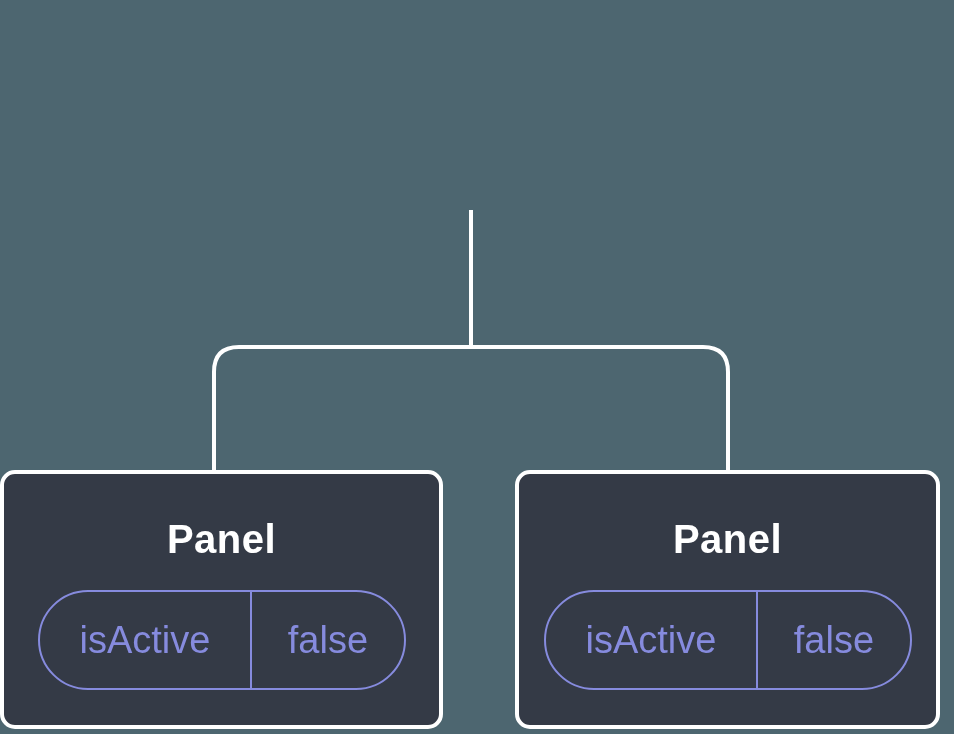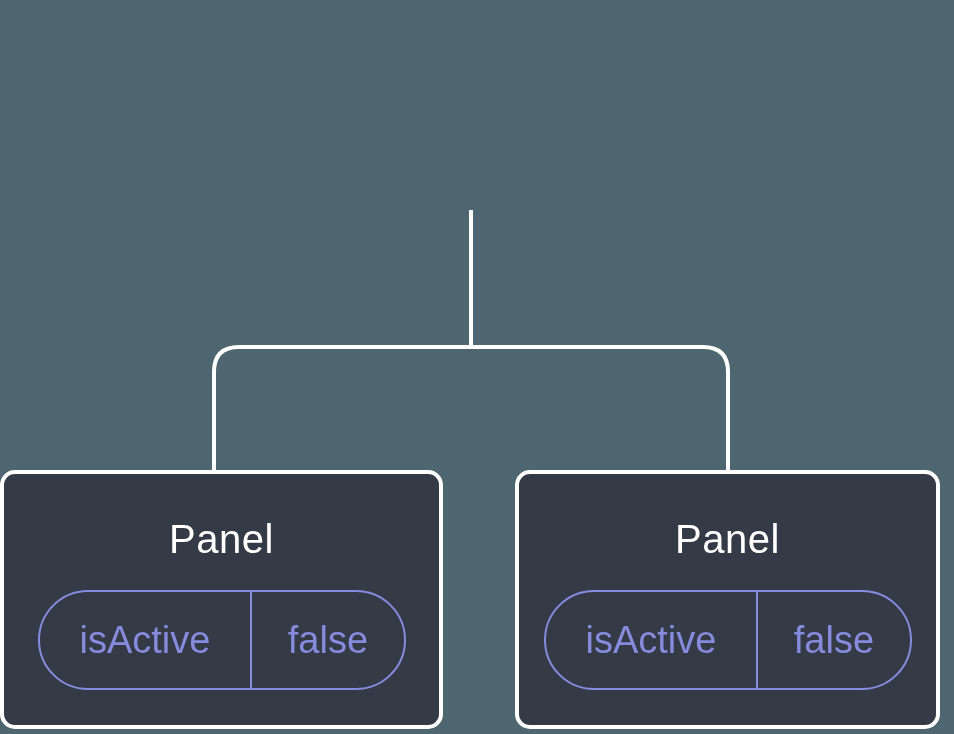--- a/index.html
+++ b/index.html
@@ -54,21 +54,21 @@
   .node-panel-right { left: 515px; width: 425px; }
   .panel-title {
     position: absolute;
     left: 0; top: 41px;
     width: 100%;
     height: 48px;
     line-height: 48px;
     text-align: center;
     color: #FFFFFF;
     font-size: 40px;
-    font-weight: 400;
+    font-weight: 700;
     letter-spacing: 0.5px;
   }
   .state-pill {
     position: absolute;
     top: 116px;
     left: 50%;
     transform: translateX(-50%);
     width: 368px;
     height: 100px;
     border: 2.5px solid var(--accent);

